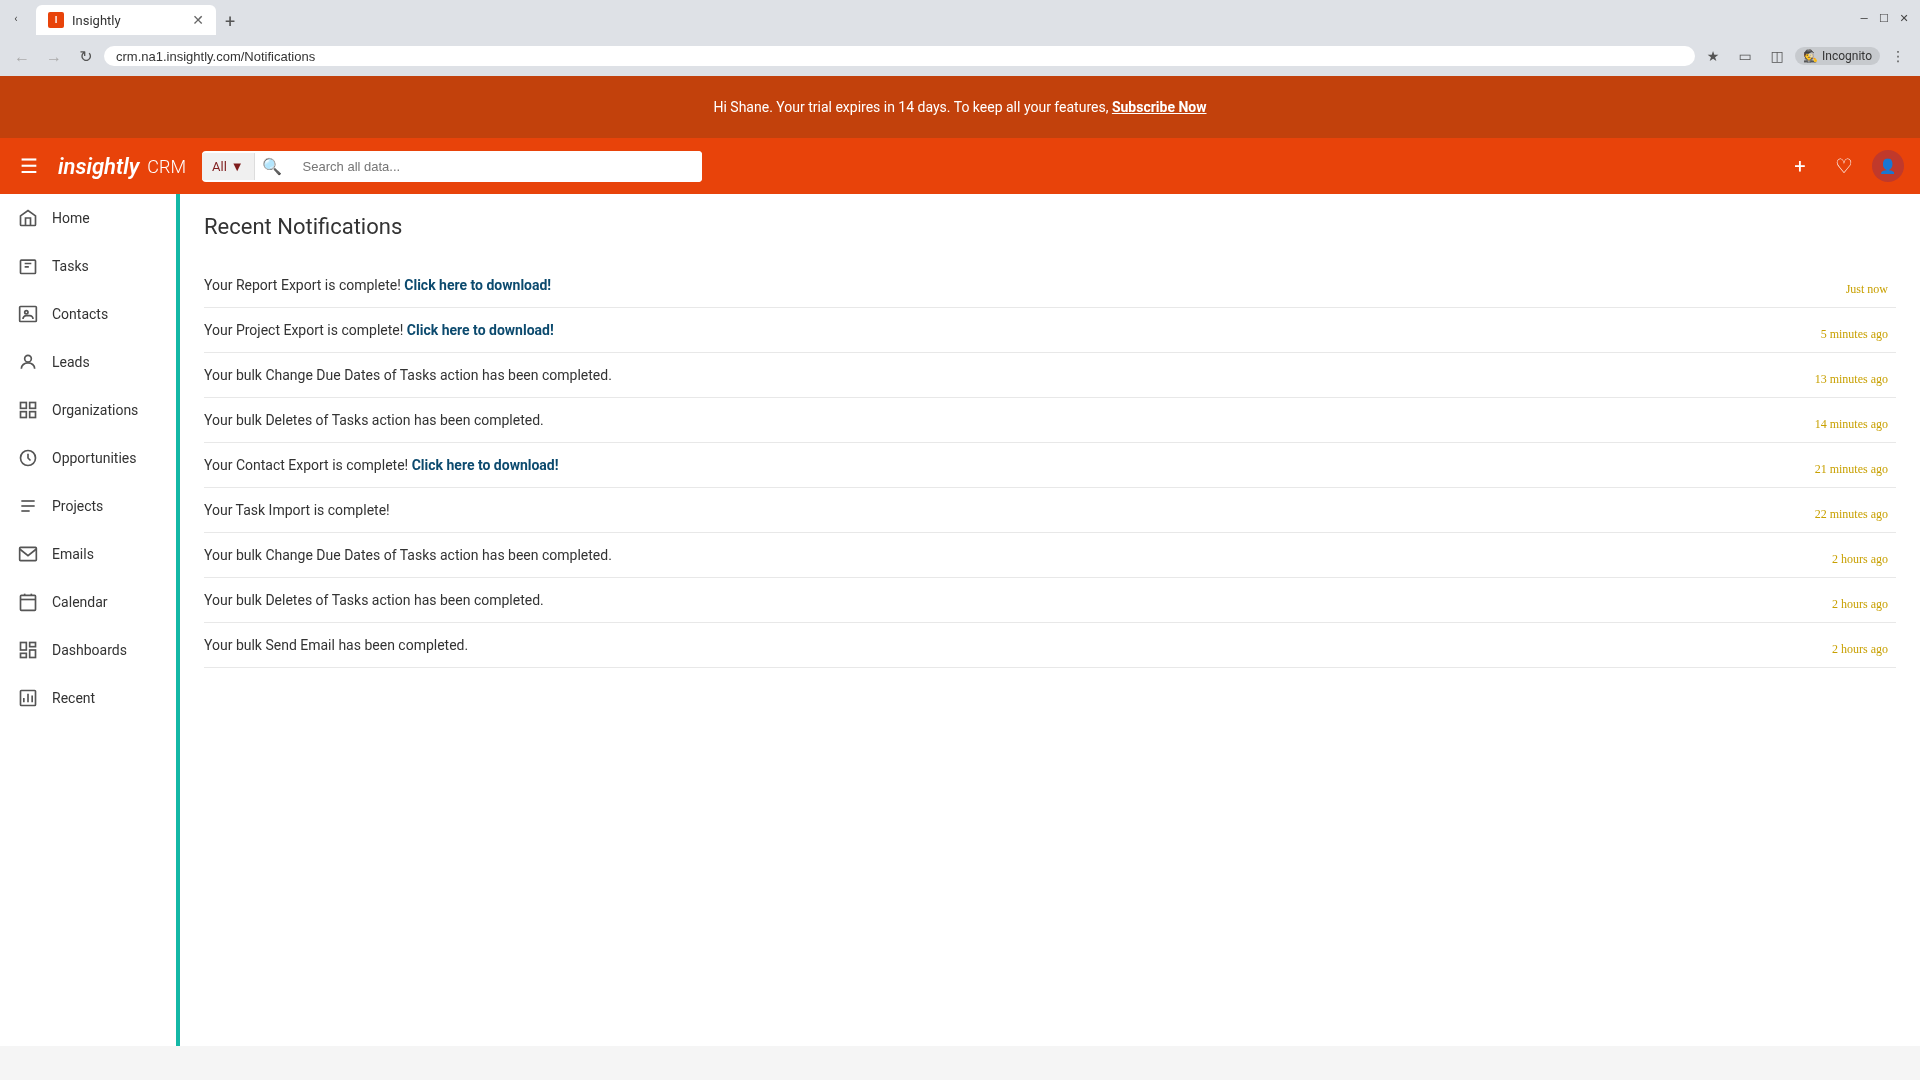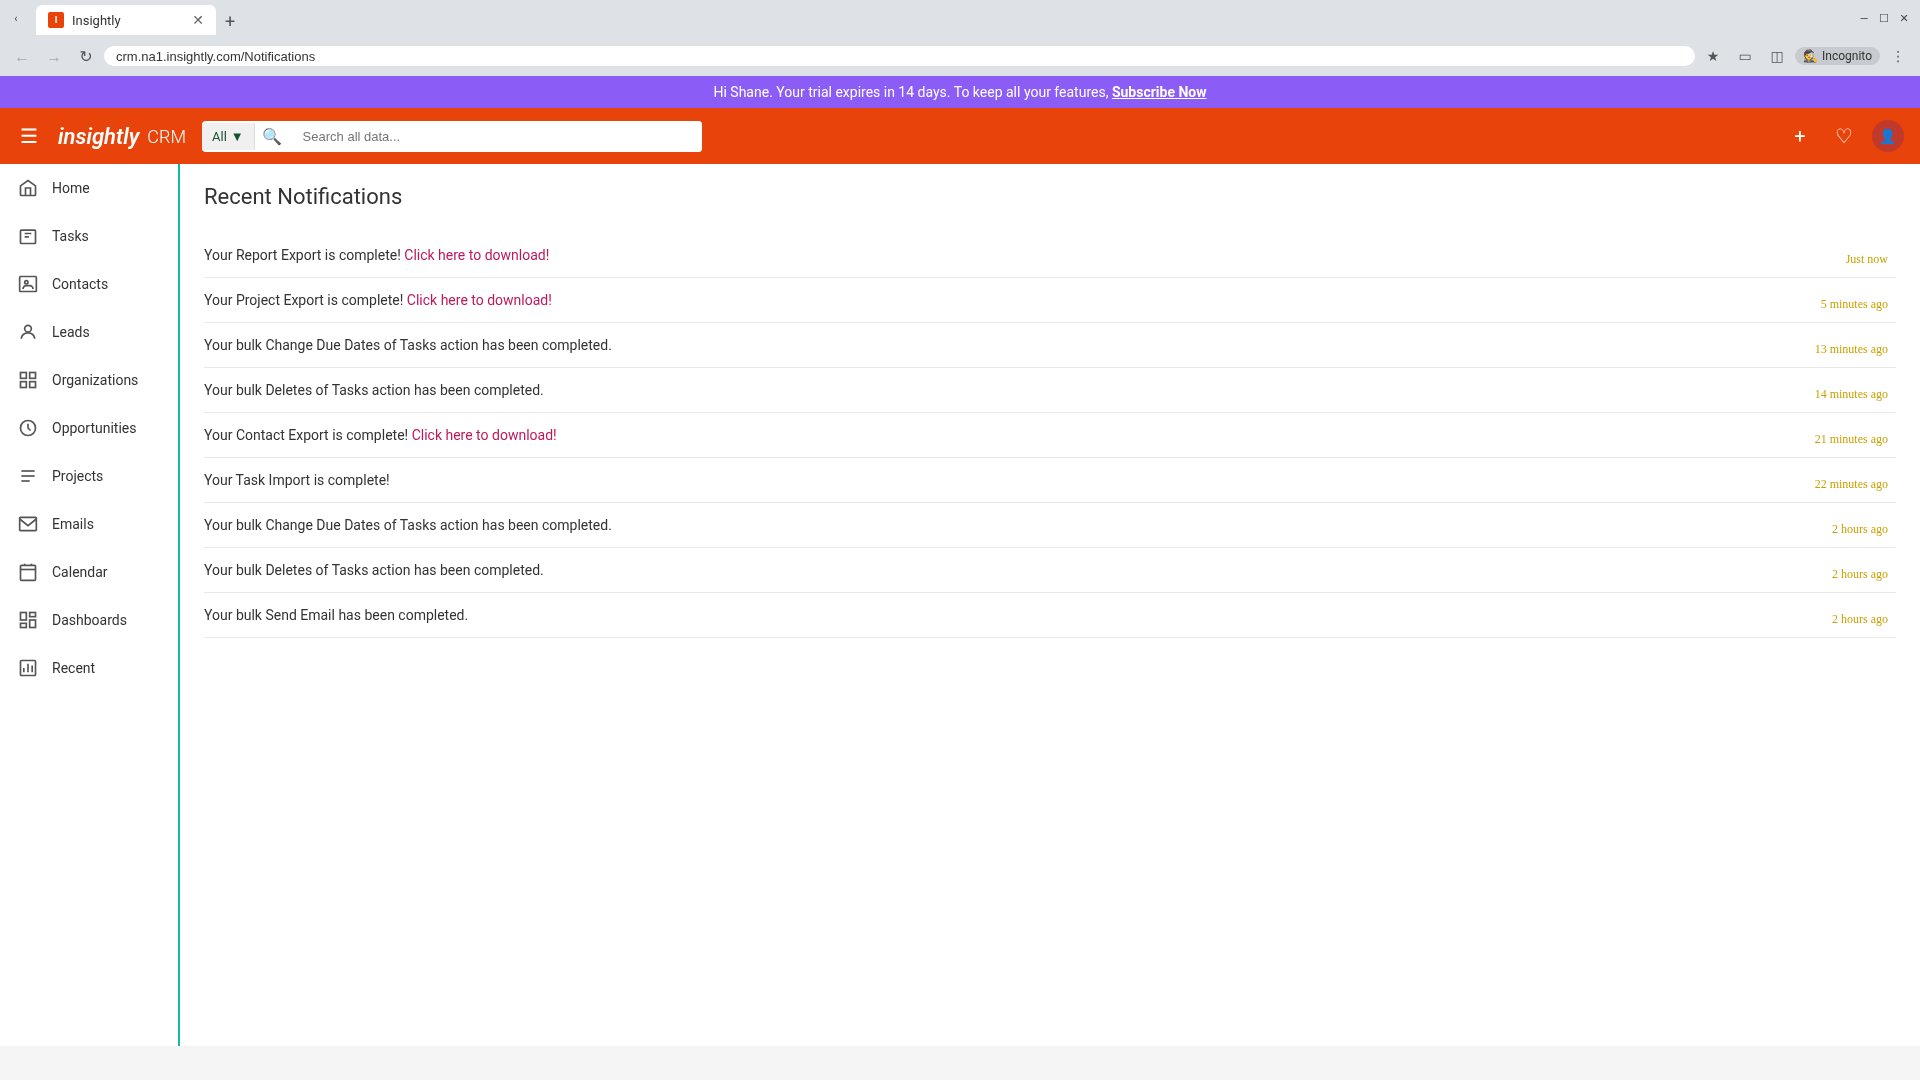--- a/index.html
+++ b/index.html
@@ -22,53 +22,53 @@
     .nav-btn.disabled { color: #aaa; cursor: default; }
     .address-input { flex: 1; background: white; border: none; border-radius: 16px; padding: 4px 12px; height: 20px; font-size: 13px; color: #333; outline: none; }
     .address-actions { display: flex; gap: 4px; align-items: center; }
     .addr-action-btn { width: 28px; height: 28px; display: flex; align-items: center; justify-content: center; color: #555; font-size: 14px; cursor: pointer; border-radius: 50%; }
     .incognito-badge { display: flex; align-items: center; gap: 4px; background: rgba(0,0,0,0.1); border-radius: 12px; padding: 2px 8px; font-size: 12px; color: #333; cursor: pointer; }
 
     
     .app-wrapper { width: 1920px; height: calc(1080px - 110px); display: flex; flex-direction: column; }
 
     
-    .trial-banner { background: #8b5cf6; color: white; text-align: center; padding: 8px; font-size: 14px; }
+    .trial-banner { background: #c2410c; color: white; text-align: center; padding: 23px; font-size: 14px; }
     .trial-banner a { color: white; font-weight: bold; text-decoration: underline; cursor: pointer; }
 
     
     .top-nav { background: #e8430a; height: 56px; display: flex; align-items: center; padding: 0 16px; gap: 16px; }
     .hamburger { color: white; font-size: 20px; cursor: pointer; display: flex; align-items: center; padding: 4px; }
     .logo { display: flex; align-items: center; gap: 4px; color: white; }
     .logo-img { font-style: italic; font-size: 22px; font-weight: 600; color: white; }
     .logo-crm { font-size: 18px; color: white; font-weight: 300; margin-left: 4px; }
     .search-bar { flex: 1; max-width: 500px; display: flex; align-items: center; background: white; border-radius: 4px; overflow: hidden; }
-    .search-dropdown { background: #f0f0f0; padding: 6px 10px; font-size: 13px; color: #14532d; border-right: 1px solid #ddd; display: flex; align-items: flex-start; gap: 4px; cursor: pointer; }
+    .search-dropdown { background: #f0f0f0; padding: 6px 10px; font-size: 13px; color: #7f1d1d; border-right: 1px solid #ddd; display: flex; align-items: flex-start; gap: 4px; cursor: pointer; }
     .search-input { flex: 1; border: none; padding: 8px 12px; font-size: 13px; color: #666; outline: none; }
     .top-nav-actions { margin-left: auto; display: flex; align-items: center; gap: 12px; }
     .top-nav-btn { color: white; font-size: 20px; cursor: pointer; width: 32px; height: 32px; display: flex; align-items: center; justify-content: center; border-radius: 50%; }
     .avatar { width: 32px; height: 32px; background: #c0392b; border-radius: 50%; display: flex; align-items: center; justify-content: center; color: white; font-size: 14px; cursor: pointer; }
 
     
     .main-layout { display: flex; flex: 1; overflow: hidden; }
 
     
-    .sidebar { width: 180px; background: white; border-right: 2px solid #14b8a6; display: flex; flex-direction: column; overflow-y: auto; }
+    .sidebar { width: 180px; background: white; border-right: 4px solid #14b8a6; display: flex; flex-direction: column; overflow-y: auto; }
     .sidebar-item { display: flex; align-items: center; gap: 12px; padding: 12px 16px; cursor: pointer; color: #333; text-decoration: none; }
     .sidebar-icon { width: 24px; height: 24px; display: flex; align-items: center; justify-content: center; flex-shrink: 0; }
     .sidebar-label { font-size: 14px; }
 
     
     .content-area { flex: 1; background: white; overflow-y: auto; padding: 20px 24px; }
     .page-title { font-size: 22px; font-weight: 400; color: #333; margin-bottom: 24px; }
 
     
     .notification-item { border-bottom: 1px solid #e8e8e8; padding: 14px 0; position: relative; }
     .notification-text { font-size: 14px; color: #333; padding-right: 160px; }
-    .notification-text a { color: #be185d; text-decoration: none; cursor: pointer; }
+    .notification-text a { color: #0c4a6e; text-decoration: none; cursor: pointer; font-weight: bold; }
     .notification-time { position: absolute; right: 8px; bottom: 10px; font-size: 12px; color: #c8a000; font-family: Liberation Serif, serif; }
   </style>
 </head>
 <body>
 
 <div class="browser-chrome">
 
   <div class="browser-titlebar">
     <div class="browser-controls">
       <span class="browser-btn">‹</span>

